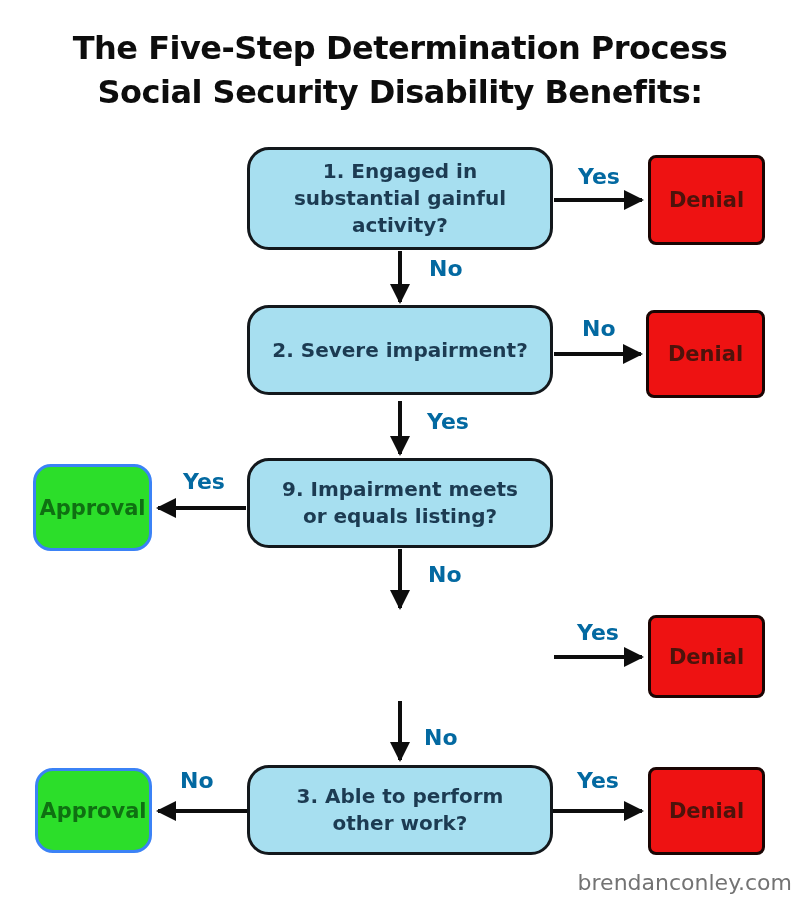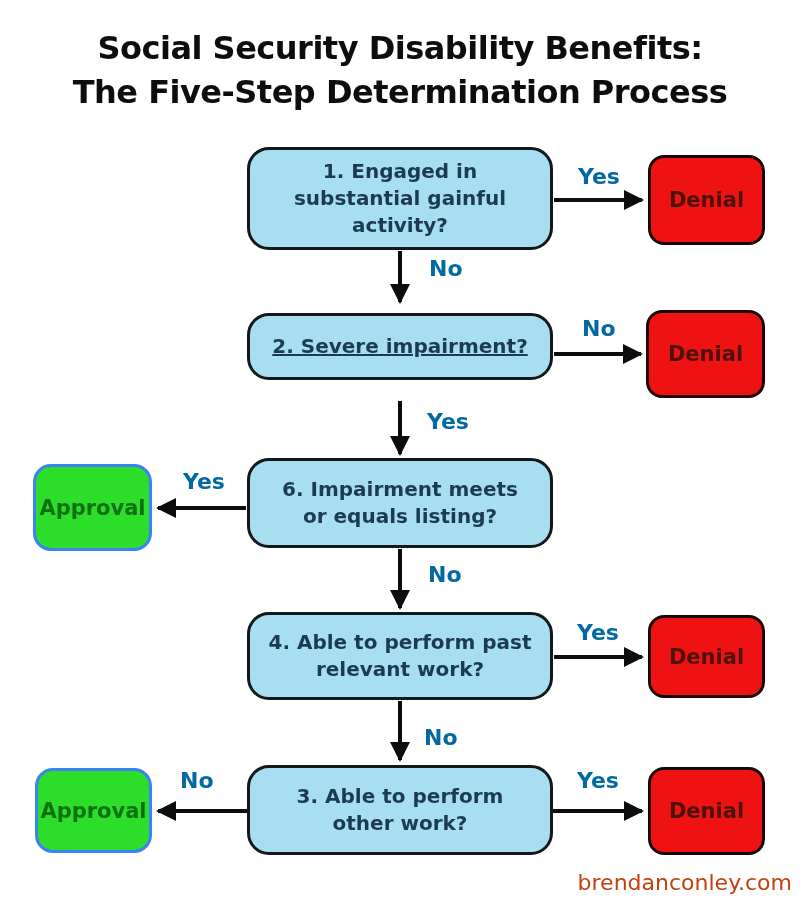--- a/index.html
+++ b/index.html
@@ -15,26 +15,26 @@
   .arrows{position:absolute;left:0;top:0;width:800px;height:909px;}
   .node{
     position:absolute;display:flex;align-items:center;justify-content:center;
     text-align:center;box-sizing:border-box;font-weight:600;
   }
   .step{
     left:247px;width:306px;background:#a7dff0;border:3px solid #13181c;border-radius:22px;
     color:#1c3b52;font-size:20px;line-height:27px;padding:6px 18px;text-align:center;
   }
   .s1{top:147px;height:103px;}
-  .s2{top:313px;height:67px;text-decoration:underline;}
+  .s2{top:305px;height:90px;}
   .s3{top:458px;height:90px;}
   .s4{top:612px;height:88px;}
   .s5{top:765px;height:90px;}
   .denial{
-    left:648px;width:117px;background:#ee1212;border:3px solid #1a0503;border-radius:16px;
+    left:648px;width:117px;background:#ee1212;border:3px solid #1a0503;border-radius:8px;
     color:#4d130b;font-size:21px;
   }
   .d1{top:155px;height:90px;}
   .d2{top:310px;height:88px;left:646px;width:119px;}
   .d3{top:615px;height:83px;}
   .d4{top:767px;height:88px;}
   .approval{
     left:33px;width:119px;background:#2cde2a;border:3px solid #3b82f6;border-radius:18px;
     color:#0f7012;font-size:21px;
   }
@@ -47,31 +47,31 @@
   .e1{left:429px;top:256px;}
   .e2{left:582px;top:316px;}
   .e3{left:427px;top:409px;}
   .e4{left:183px;top:469px;}
   .e5{left:428px;top:562px;}
   .e6{left:577px;top:620px;}
   .e7{left:424px;top:725px;}
   .e8{left:180px;top:768px;}
   .e9{left:577px;top:768px;}
   .watermark{
-    position:absolute;right:8px;top:870px;color:#c2410c;font-size:22px;font-weight:400;
+    position:absolute;right:8px;top:870px;color:#737373;font-size:22px;font-weight:400;
   }
 </style>
 </head>
 <body>
 
 <div class="canvas">
 
   <div class="title">
+    <span>The Five-Step Determination Process</span>
     <span>Social Security Disability Benefits:</span>
-    <span>The Five-Step Determination Process</span>
   </div>
 
   <svg class="arrows" viewBox="0 0 800 909" xmlns="http://www.w3.org/2000/svg">
     <defs>
       <marker id="ah" viewBox="0 0 10 10" refX="9" refY="5" markerWidth="5" markerHeight="5" orient="auto-start-reverse">
         <path d="M0,0 L10,5 L0,10 z" fill="#0d0d0d"></path>
       </marker>
     </defs>
     <g stroke="#0d0d0d" stroke-width="4" fill="none">
       <line x1="554" y1="200" x2="642" y2="200" marker-end="url(#ah)"></line>
@@ -87,24 +87,21 @@
     </g>
   </svg>
 
   <div class="node step s1">
     <span>1. Engaged in substantial gainful activity?</span>
   </div>
   <div class="node step s2">
     <span>2. Severe impairment?</span>
   </div>
   <div class="node step s3">
-    <span>6. Impairment meets or equals listing?</span>
-  </div>
-  <div class="node step s4">
-    <span>4. Able to perform past relevant work?</span>
+    <span>9. Impairment meets or equals listing?</span>
   </div>
   <div class="node step s5">
     <span>3. Able to perform other work?</span>
   </div>
 
   <div class="node denial d1">
     <span>Denial</span>
   </div>
   <div class="node denial d2">
     <span>Denial</span>

